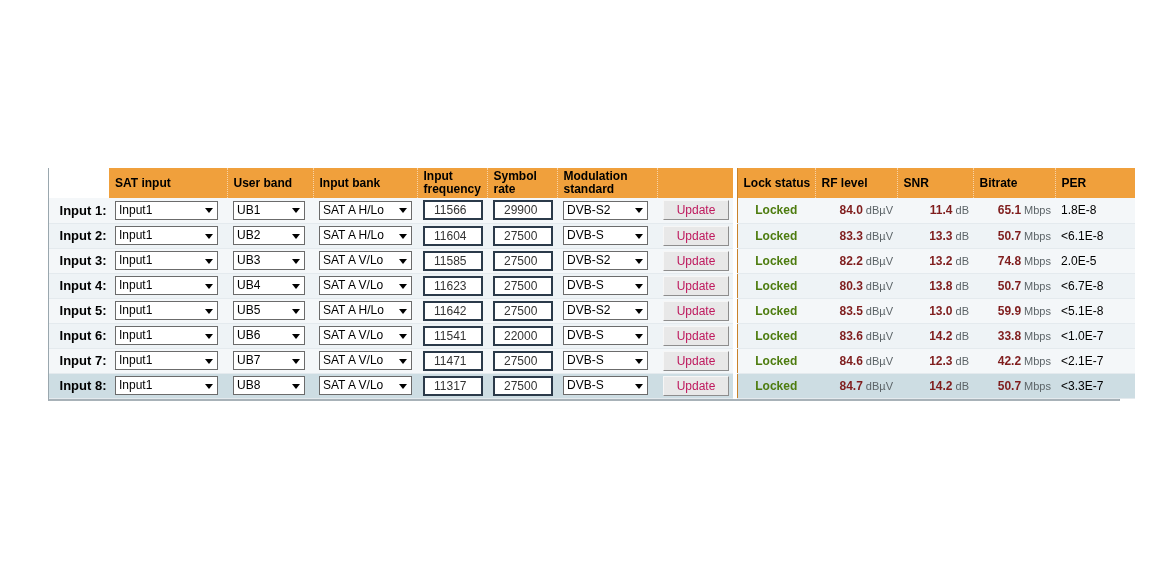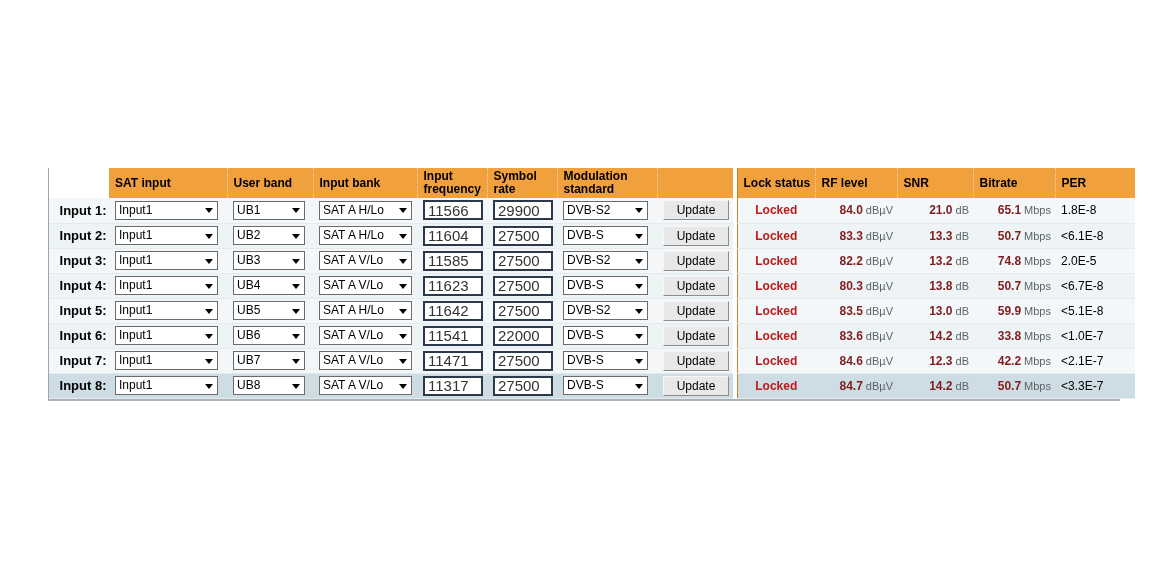--- a/index.html
+++ b/index.html
@@ -142,55 +142,55 @@
     border-top: 5px solid #000000;
     pointer-events: none;
   }
   select.w-sat  { width: 103px; }
   select.w-ub   { width: 72px; }
   select.w-bank { width: 93px; }
   select.w-mod  { width: 85px; }
 
   input.txt {
     font-family: "Liberation Sans", sans-serif;
-    font-size: 15px;
+    font-size: 12px;
     color: #333333;
     background: #ffffff;
     border: 2px solid #2b3a4a;
     height: 20px;
-    padding: 0 3px;
+    padding: 0 9px;
     margin: 0;
     box-sizing: border-box;
     vertical-align: middle;
   }
   input.w-freq { width: 60px; }
   input.w-sym  { width: 60px; }
 
   button.btn {
     font-family: "Liberation Sans", sans-serif;
     font-size: 12px;
-    color: #000000;
+    color: #be185d;
     background: #e8e8e8;
     border: 1px solid #8d8d8d;
     border-top-color: #f6f6f6;
     border-left-color: #f6f6f6;
     height: 20px;
     width: 66px;
     padding: 0;
     margin: 0;
     box-sizing: border-box;
     cursor: default;
     vertical-align: middle;
   }
 
   
   td.lock {
     text-align: center;
     font-weight: bold;
-    color: #b91c1c;
+    color: #4d7c0f;
     padding: 0;
   }
   td.meas {
     padding: 0 4px 0 0;
     text-align: right;
   }
   .val {
     font-weight: bold;
     color: #7f1d1d;
   }
@@ -253,21 +253,21 @@
             <td><span class="selwrap"><select class="ctl w-sat"><option selected="">Input1</option><option>Input2</option></select><span class="arrow"></span></span></td>
             <td><span class="selwrap"><select class="ctl w-ub"><option selected="">UB1</option><option>UB2</option><option>UB3</option><option>UB4</option><option>UB5</option><option>UB6</option><option>UB7</option><option>UB8</option></select><span class="arrow"></span></span></td>
             <td><span class="selwrap"><select class="ctl w-bank"><option selected="">SAT A H/Lo</option><option>SAT A V/Lo</option><option>SAT A H/Hi</option><option>SAT A V/Hi</option></select><span class="arrow"></span></span></td>
             <td><input class="txt w-freq" type="text" value="11566" style=""></td>
             <td><input class="txt w-sym" type="text" value="29900" style=""></td>
             <td><span class="selwrap"><select class="ctl w-mod"><option>DVB-S</option><option selected="">DVB-S2</option></select><span class="arrow"></span></span></td>
             <td><button class="btn">Update</button></td>
             <td class="gap-col"></td>
             <td class="lock sec2-first">Locked</td>
             <td class="meas"><span class="val">84.0</span><span class="unit">dBµV</span></td>
-            <td class="meas"><span class="val">21.0</span><span class="unit">dB</span></td>
+            <td class="meas"><span class="val">11.4</span><span class="unit">dB</span></td>
             <td class="meas"><span class="val">65.1</span><span class="unit">Mbps</span></td>
             <td class="per">1.8E-8</td>
           </tr>
           <tr class="alt">
             <td class="rowlabel">Input 2:</td>
             <td><span class="selwrap"><select class="ctl w-sat"><option selected="">Input1</option><option>Input2</option></select><span class="arrow"></span></span></td>
             <td><span class="selwrap"><select class="ctl w-ub"><option>UB1</option><option selected="">UB2</option><option>UB3</option><option>UB4</option><option>UB5</option><option>UB6</option><option>UB7</option><option>UB8</option></select><span class="arrow"></span></span></td>
             <td><span class="selwrap"><select class="ctl w-bank"><option selected="">SAT A H/Lo</option><option>SAT A V/Lo</option><option>SAT A H/Hi</option><option>SAT A V/Hi</option></select><span class="arrow"></span></span></td>
             <td><input class="txt w-freq" type="text" value="11604" style=""></td>
             <td><input class="txt w-sym" type="text" value="27500" style=""></td>

